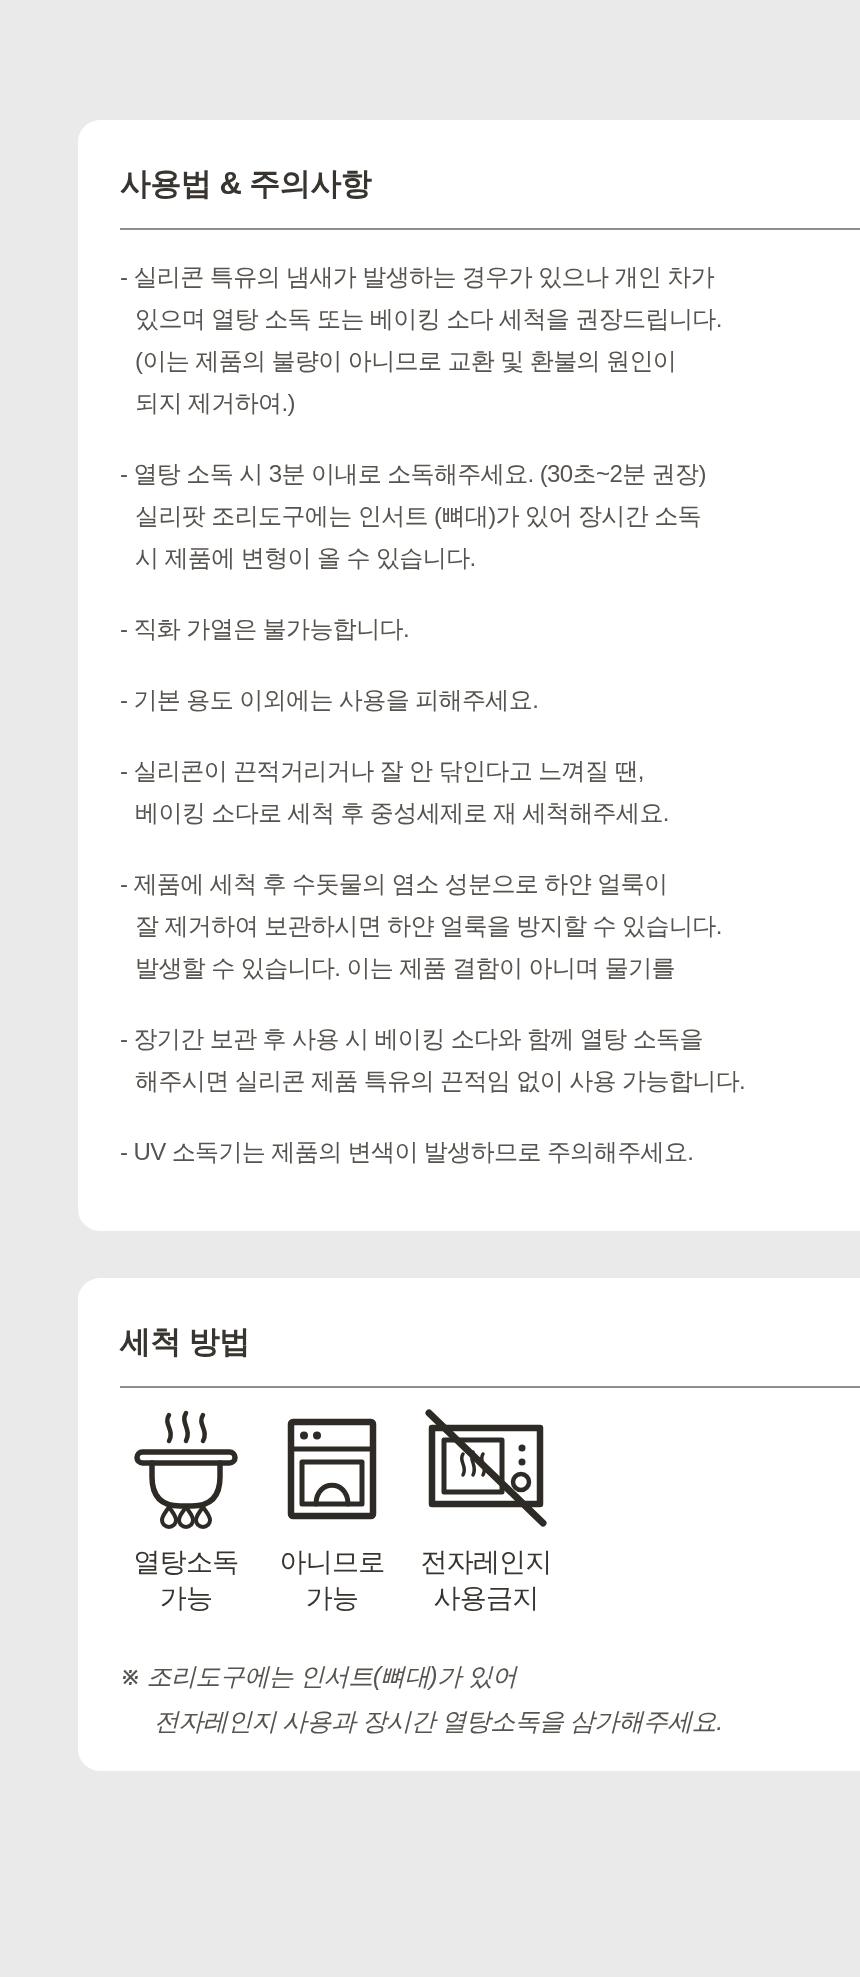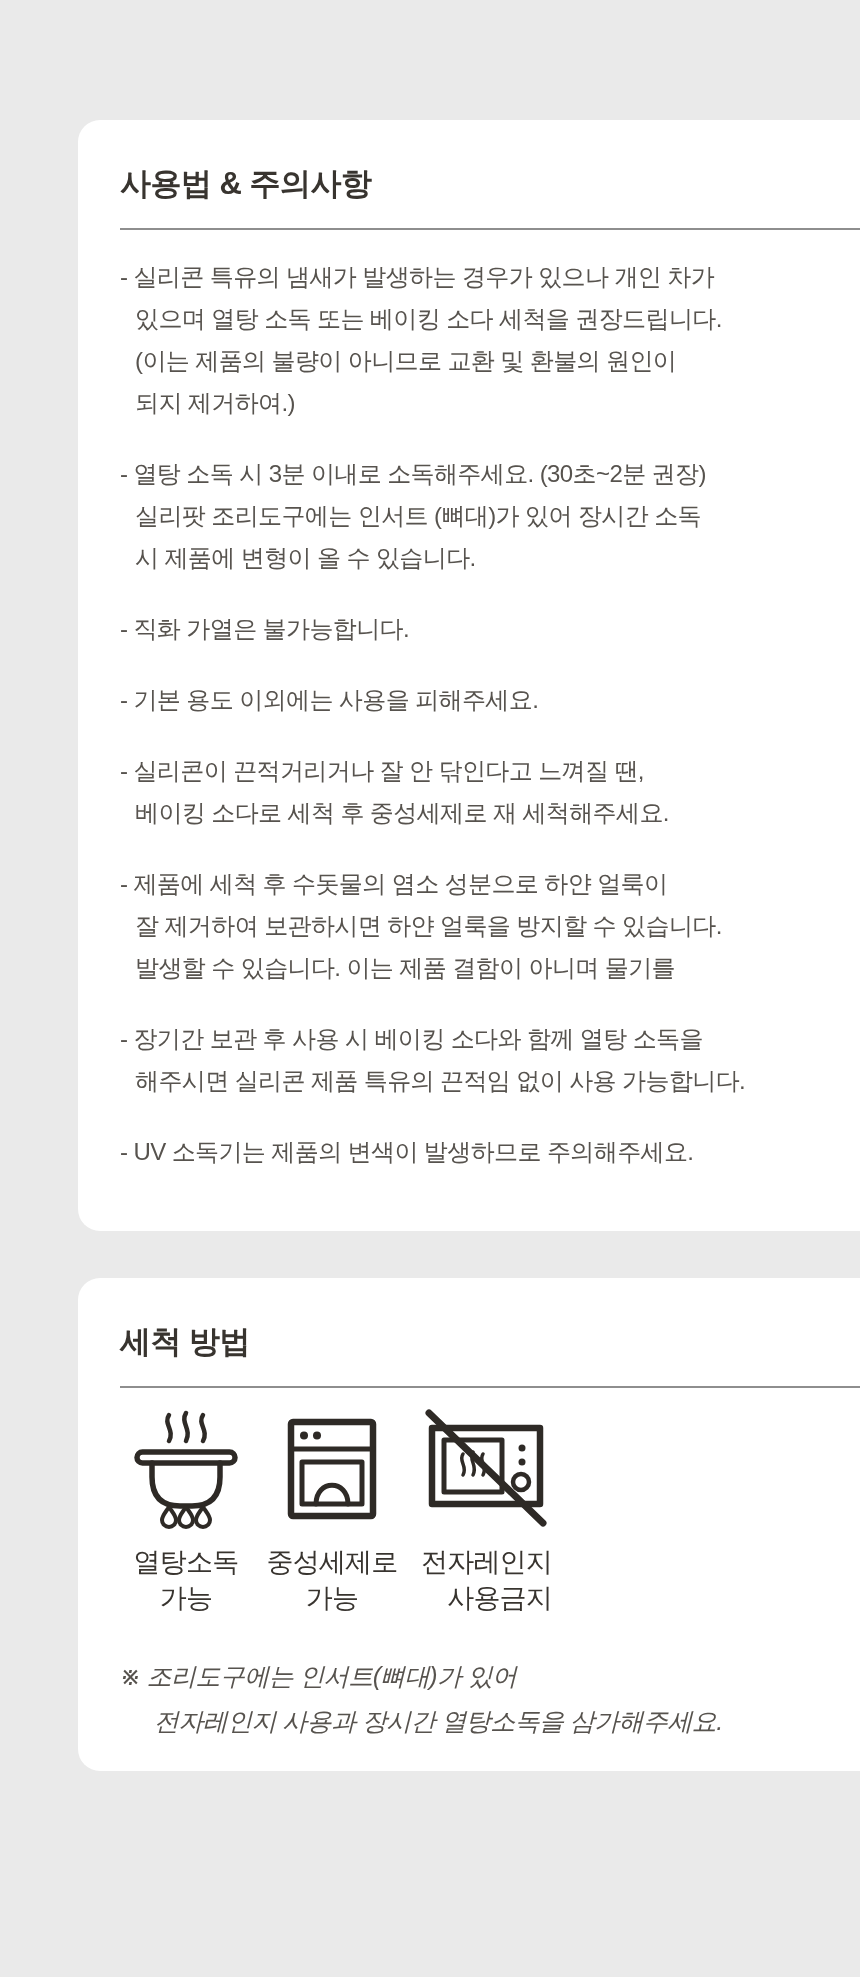--- a/index.html
+++ b/index.html
@@ -51,21 +51,21 @@
     letter-spacing:-0.6px;
     white-space:nowrap;
   }
   .b-line.cont{padding-left:15px;}
   .methods{
     display:flex;
     gap:14px;
     margin-top:20px;
   }
   .method{width:132px;text-align:center;}
-  .method:last-child{margin-left:8px;text-align:right;}
+  .method:last-child{margin-left:8px;}
   .icon-box{
     height:122px;
     display:flex;
     align-items:center;
     justify-content:center;
   }
   .icon .ln{fill:none;stroke:var(--icon-stroke);stroke-width:5.5;stroke-linecap:round;stroke-linejoin:round;}
   .icon .md{fill:none;stroke:var(--icon-stroke);stroke-width:5;stroke-linecap:round;stroke-linejoin:round;}
   .icon .th{fill:none;stroke:var(--icon-stroke);stroke-width:6.5;stroke-linejoin:round;}
   .icon .st{fill:none;stroke:var(--icon-stroke);stroke-width:4.5;stroke-linecap:round;}
@@ -164,21 +164,21 @@
         <svg class="icon" width="90" height="102" viewBox="0 0 90 102" aria-hidden="true">
           <rect class="th" x="4" y="4" width="82" height="94" rx="2"></rect>
           <path class="md" d="M4 31 H86"></path>
           <circle class="dot" cx="17" cy="17.5" r="4"></circle>
           <circle class="dot" cx="30" cy="17.5" r="4"></circle>
           <rect class="md" x="15" y="44" width="60" height="42"></rect>
           <path class="md" d="M29 86 c0 -25 32 -25 32 0"></path>
         </svg>
       </div>
       <div class="m-label">
-        <div>중성세제로</div>
+        <div>아니므로</div>
         <div>가능</div>
       </div>
     </div>
 
     <div class="method">
       <div class="icon-box">
         <svg class="icon" width="122" height="120" viewBox="0 0 122 120" aria-hidden="true">
           <rect class="th" x="7" y="19" width="108" height="76"></rect>
           <rect class="md" x="19" y="31" width="58" height="52"></rect>
           <path class="sm" d="M38 45 c-5 7 5 12 0 21"></path>

